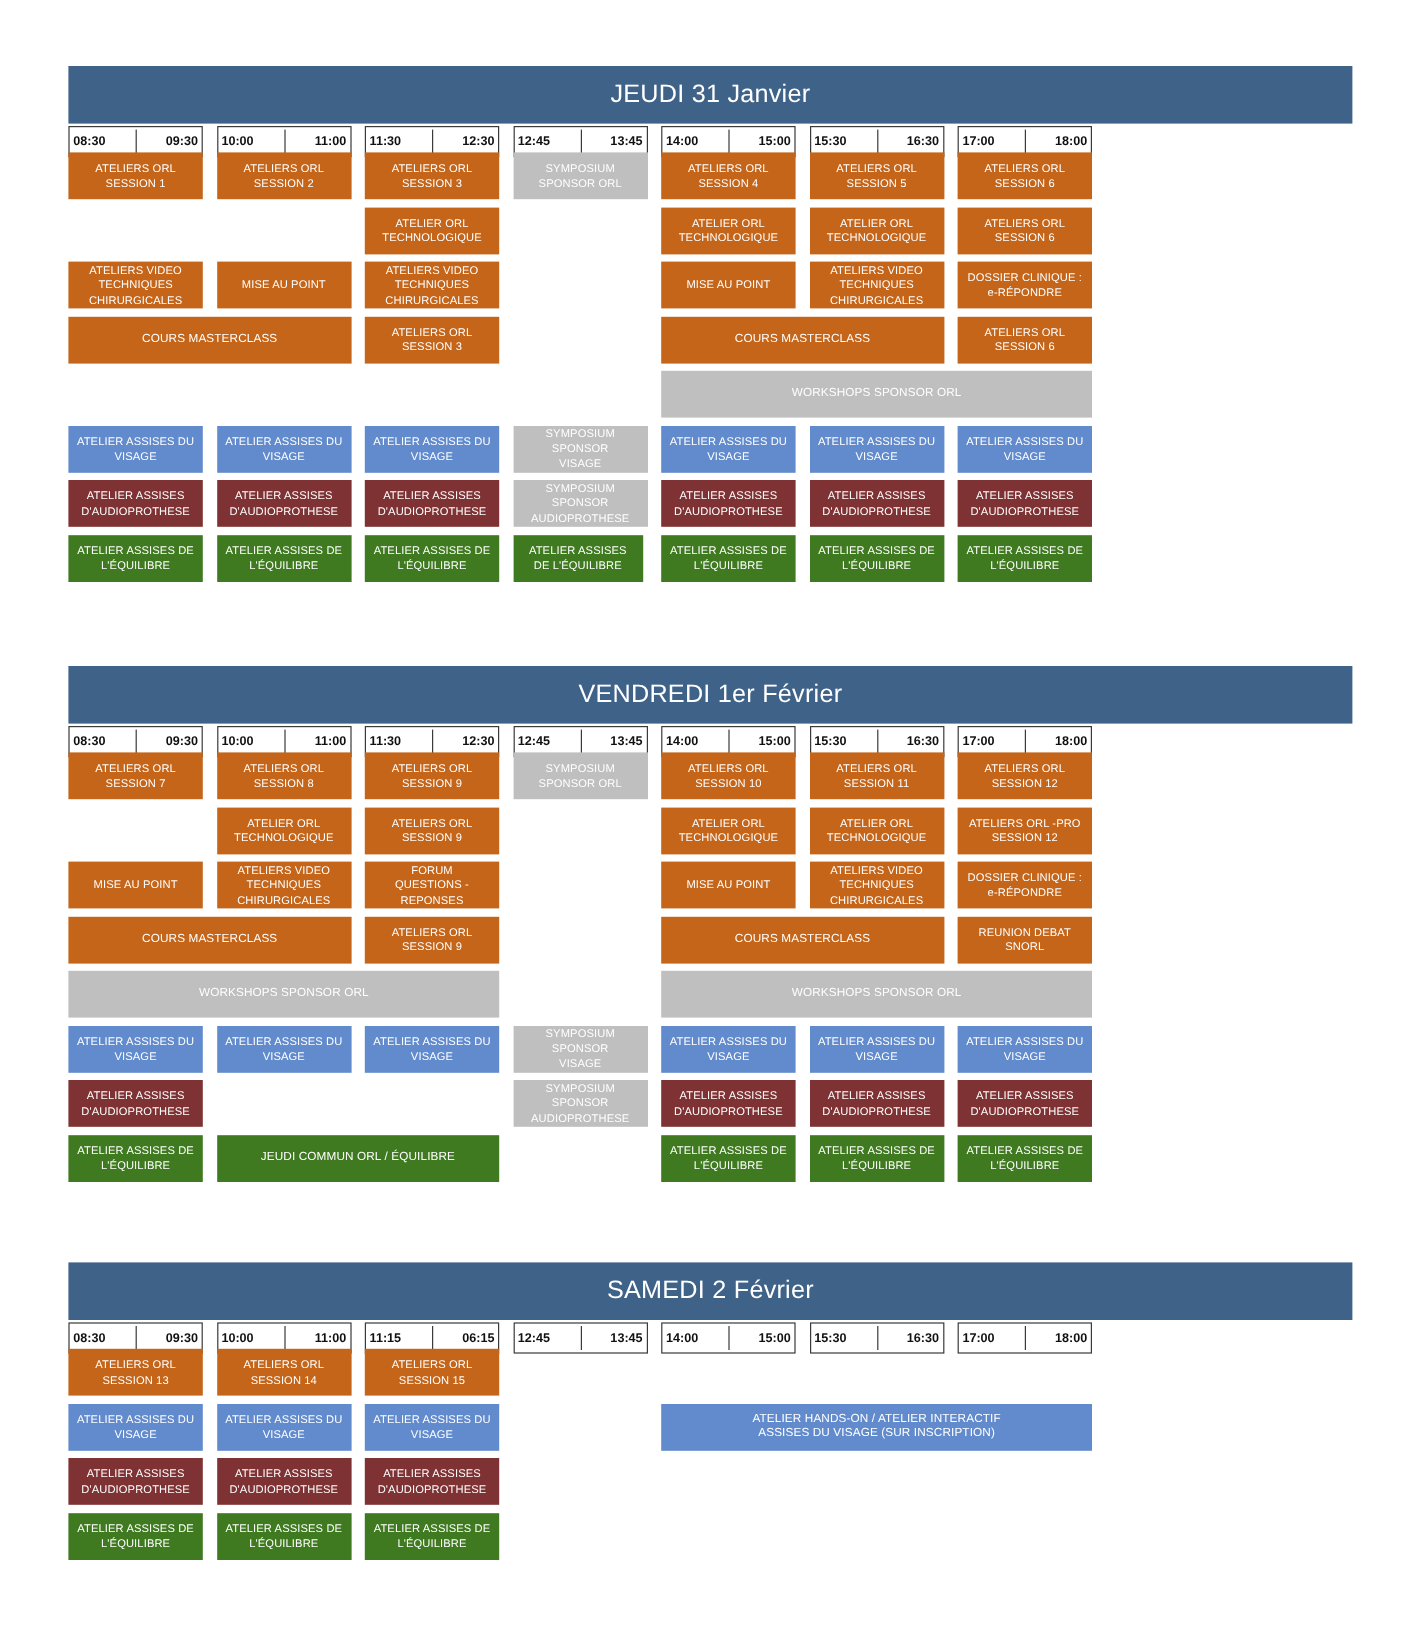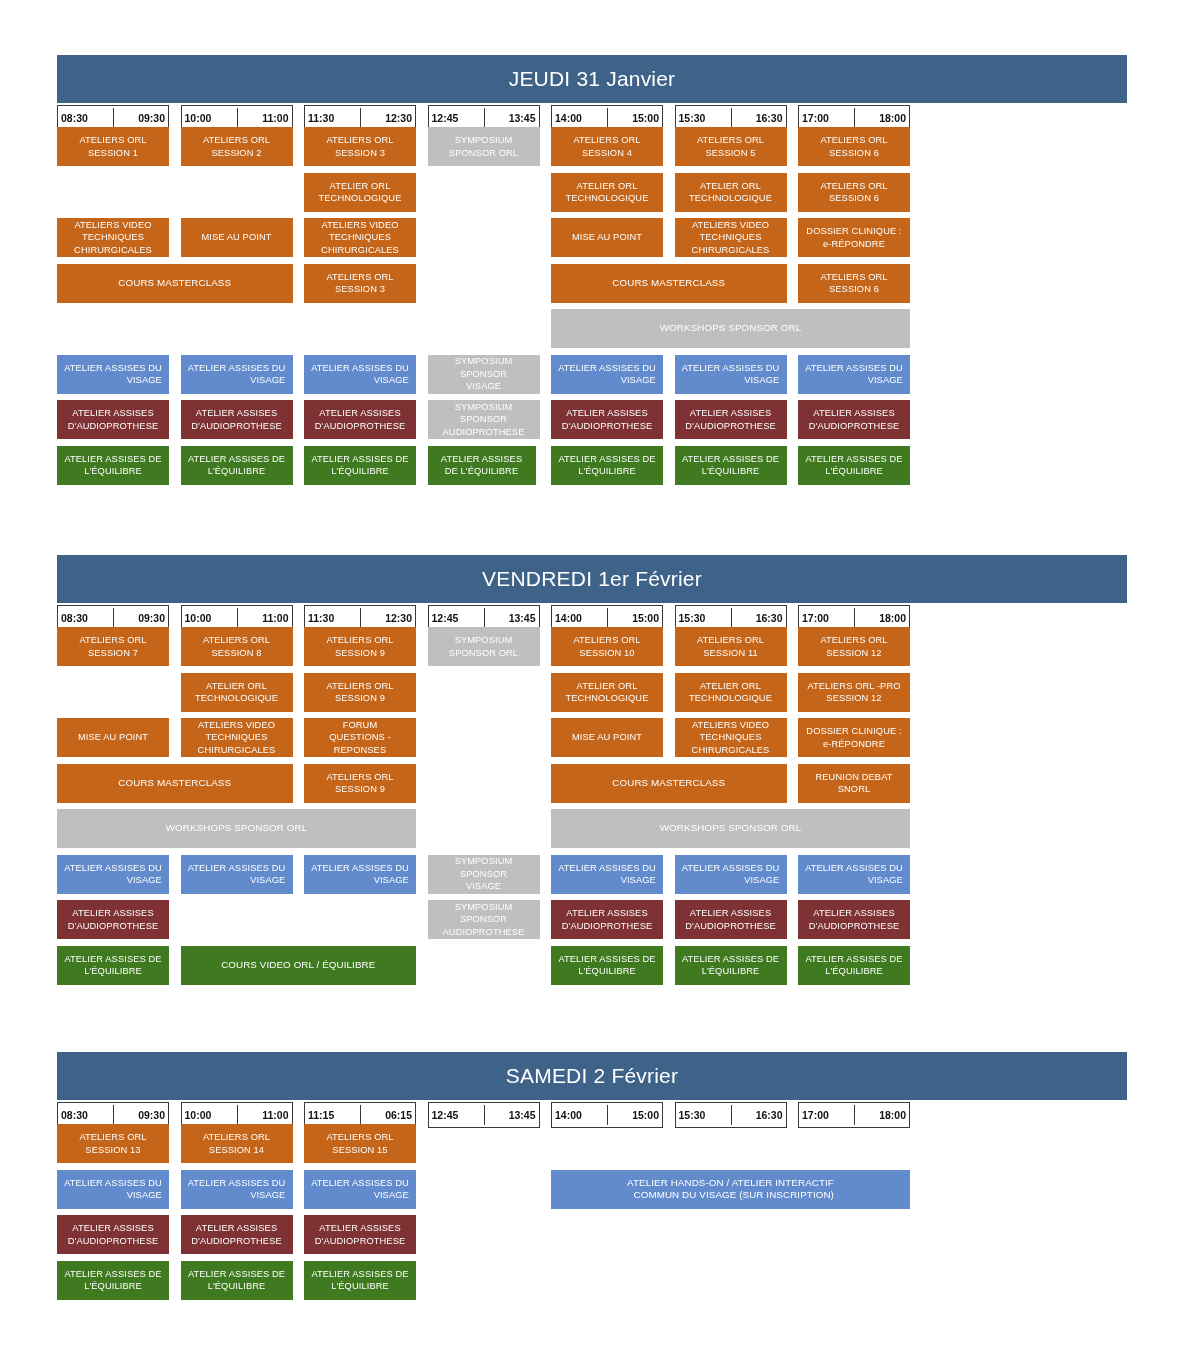--- a/index.html
+++ b/index.html
@@ -50,21 +50,21 @@
     text-align:center;
     font-size:9.3px;
     line-height:12.5px;
     font-weight:400;
     padding:1px 3px;
     white-space:pre-line;
     letter-spacing:.1px;
   }
   .c-orange{background:#c4651a;}
   .c-grey  {background:#bfbfbf;}
-  .c-blue  {background:#628bcd;text-align:right;}
+  .c-blue  {background:#628bcd;}
   .c-red   {background:#7e3233;}
   .c-green {background:#3f7a20;}
   .blk.big{font-size:9.8px;}
 </style>
 </head>
 <body>
 
 <div id="sheet">
     <div class="day" style="top: 55px;">
       <div class="day-header">JEUDI 31 Janvier</div>
@@ -296,21 +296,21 @@
         <div class="blk c-grey" style="left: 370.5px; width: 112px; top: 273px; height: 39px;">SYMPOSIUM SPONSOR
 AUDIOPROTHESE</div>
         <div class="blk c-red" style="left: 494px; width: 112px; top: 273px; height: 39px;">ATELIER ASSISES
 D'AUDIOPROTHESE</div>
         <div class="blk c-red" style="left: 617.5px; width: 112px; top: 273px; height: 39px;">ATELIER ASSISES
 D'AUDIOPROTHESE</div>
         <div class="blk c-red" style="left: 741px; width: 112px; top: 273px; height: 39px;">ATELIER ASSISES
 D'AUDIOPROTHESE</div>
         <div class="blk c-green" style="left: 0px; width: 112px; top: 318.5px; height: 39px;">ATELIER ASSISES DE
 L'ÉQUILIBRE</div>
-        <div class="blk c-green big" style="left: 123.5px; width: 235.5px; top: 318.5px; height: 39px;">COURS VIDEO ORL / ÉQUILIBRE</div>
+        <div class="blk c-green big" style="left: 123.5px; width: 235.5px; top: 318.5px; height: 39px;">JEUDI COMMUN ORL / ÉQUILIBRE</div>
         <div class="blk c-green" style="left: 494px; width: 112px; top: 318.5px; height: 39px;">ATELIER ASSISES DE
 L'ÉQUILIBRE</div>
         <div class="blk c-green" style="left: 617.5px; width: 112px; top: 318.5px; height: 39px;">ATELIER ASSISES DE
 L'ÉQUILIBRE</div>
         <div class="blk c-green" style="left: 741px; width: 112px; top: 318.5px; height: 39px;">ATELIER ASSISES DE
 L'ÉQUILIBRE</div>
       </div>
     </div>
     <div class="day" style="top: 1052px;">
       <div class="day-header">SAMEDI 2 Février</div>
@@ -358,21 +358,21 @@
 SESSION 14</div>
         <div class="blk c-orange" style="left: 247px; width: 112px; top: 0px; height: 39px;">ATELIERS ORL
 SESSION 15</div>
         <div class="blk c-blue" style="left: 0px; width: 112px; top: 45.5px; height: 39px;">ATELIER ASSISES DU
 VISAGE</div>
         <div class="blk c-blue" style="left: 123.5px; width: 112px; top: 45.5px; height: 39px;">ATELIER ASSISES DU
 VISAGE</div>
         <div class="blk c-blue" style="left: 247px; width: 112px; top: 45.5px; height: 39px;">ATELIER ASSISES DU
 VISAGE</div>
         <div class="blk c-blue big" style="left: 494px; width: 359px; top: 45.5px; height: 39px;">ATELIER HANDS-ON / ATELIER INTERACTIF
-COMMUN DU VISAGE (SUR INSCRIPTION)</div>
+ASSISES DU VISAGE (SUR INSCRIPTION)</div>
         <div class="blk c-red" style="left: 0px; width: 112px; top: 91px; height: 39px;">ATELIER ASSISES
 D'AUDIOPROTHESE</div>
         <div class="blk c-red" style="left: 123.5px; width: 112px; top: 91px; height: 39px;">ATELIER ASSISES
 D'AUDIOPROTHESE</div>
         <div class="blk c-red" style="left: 247px; width: 112px; top: 91px; height: 39px;">ATELIER ASSISES
 D'AUDIOPROTHESE</div>
         <div class="blk c-green" style="left: 0px; width: 112px; top: 136.5px; height: 39px;">ATELIER ASSISES DE
 L'ÉQUILIBRE</div>
         <div class="blk c-green" style="left: 123.5px; width: 112px; top: 136.5px; height: 39px;">ATELIER ASSISES DE
 L'ÉQUILIBRE</div>

